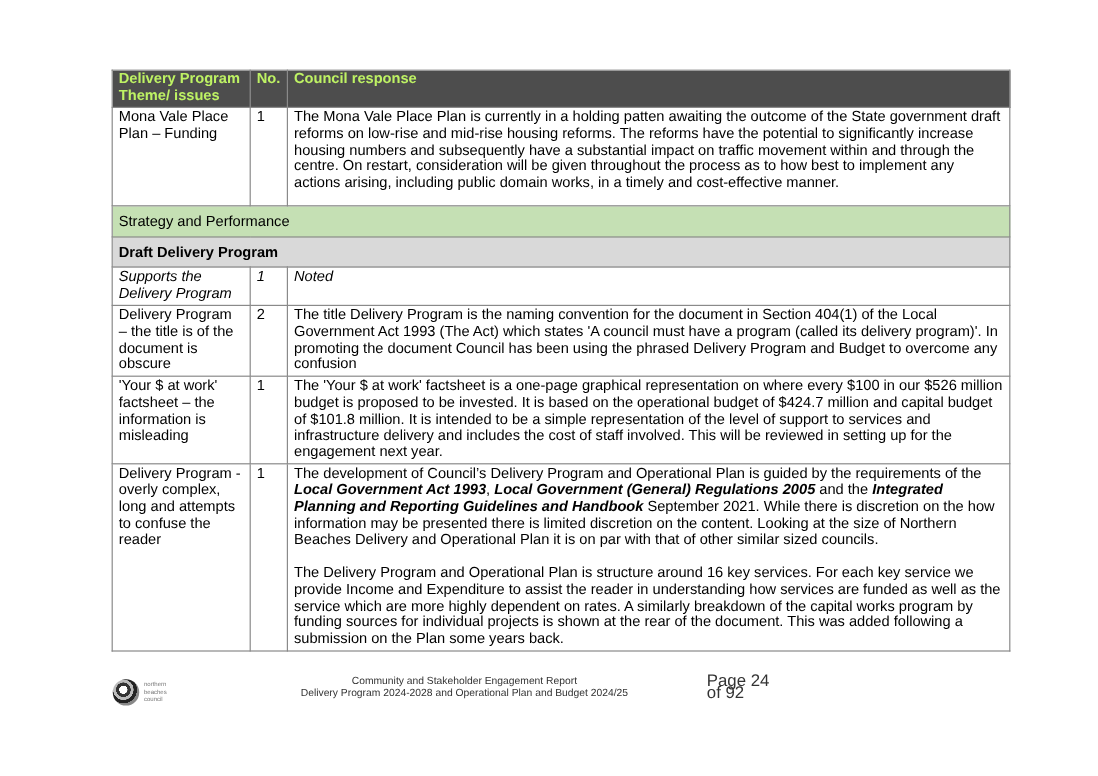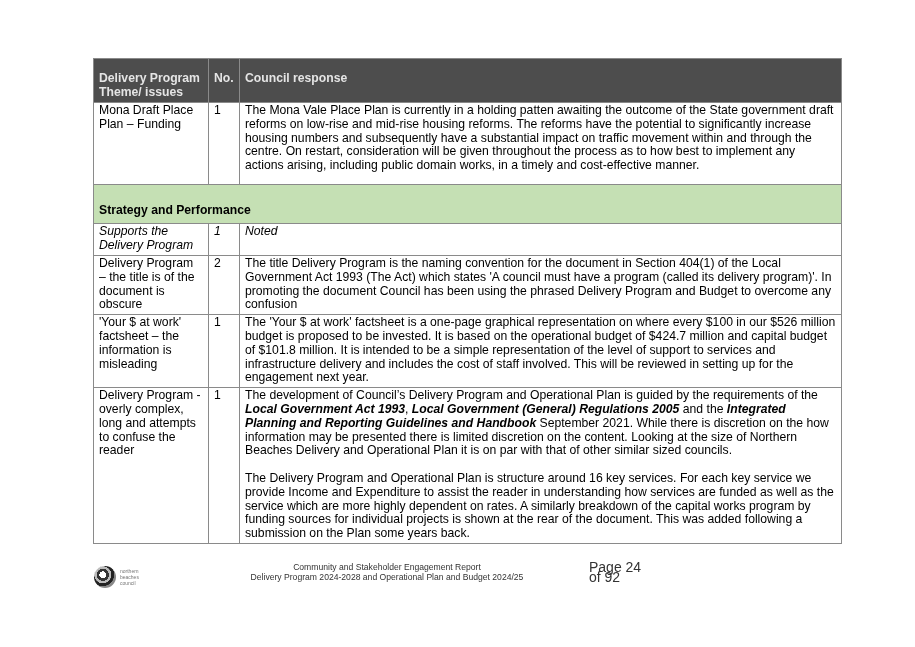--- a/index.html
+++ b/index.html
@@ -32,32 +32,32 @@
     border: 1px solid #8a8a8a;
     vertical-align: top;
     padding: 1px 5px 2px 5px;
     text-align: left;
   }
   col.c1 { width: 115px; }
   col.c2 { width: 31px; }
   col.c3 { width: 602px; }
   tr.head th {
     background: #4d4d4d;
-    color: #e5e5e5;
+    color: #bef264;
     font-weight: bold;
     height: 28px;
-    padding-top: 13px;
+    padding-top: 0;
   }
   td.num { text-align: center; }
   tr.sec-green td {
     background: #c5e0b4;
-    font-weight: bold;
+    font-weight: normal;
     height: 20px;
     vertical-align: middle;
-    padding-top: 16px;
+    padding-top: 3px;
   }
   tr.sec-grey td {
     background: #d9d9d9;
     font-weight: bold;
     height: 19px;
     vertical-align: middle;
     padding-top: 3px;
   }
   tr.r1 td { height: 78px; }
   tr.r2 td { height: 28px; font-style: italic; }
@@ -129,29 +129,32 @@
         <col class="c3">
     </colgroup>
     <tbody>
         <tr class="head">
       <th>Delivery Program Theme/ issues</th>
       <th>No.</th>
       <th>Council response</th>
     </tr>
 
     <tr class="r1">
-      <td>Mona Draft Place Plan – Funding</td>
+      <td>Mona Vale Place Plan – Funding</td>
       <td class="num">1</td>
       <td>The Mona Vale Place Plan is currently in a holding patten awaiting the outcome of the State government draft reforms on low-rise and mid-rise housing reforms. The reforms have the potential to significantly increase housing numbers and subsequently have a substantial impact on traffic movement within and through the centre.  On restart, consideration will be given throughout the process as to how best to implement any actions arising, including public domain works, in a timely and cost-effective manner.</td>
     </tr>
 
     <tr class="sec-green">
       <td colspan="3">Strategy and Performance</td>
     </tr>
 
+    <tr class="sec-grey">
+      <td colspan="3">Draft Delivery Program</td>
+    </tr>
 
     <tr class="r2">
       <td>Supports the Delivery Program</td>
       <td class="num">1</td>
       <td>Noted</td>
     </tr>
 
     <tr class="r3">
       <td>Delivery Program – the title is of the document is obscure</td>
       <td class="num">2</td>

